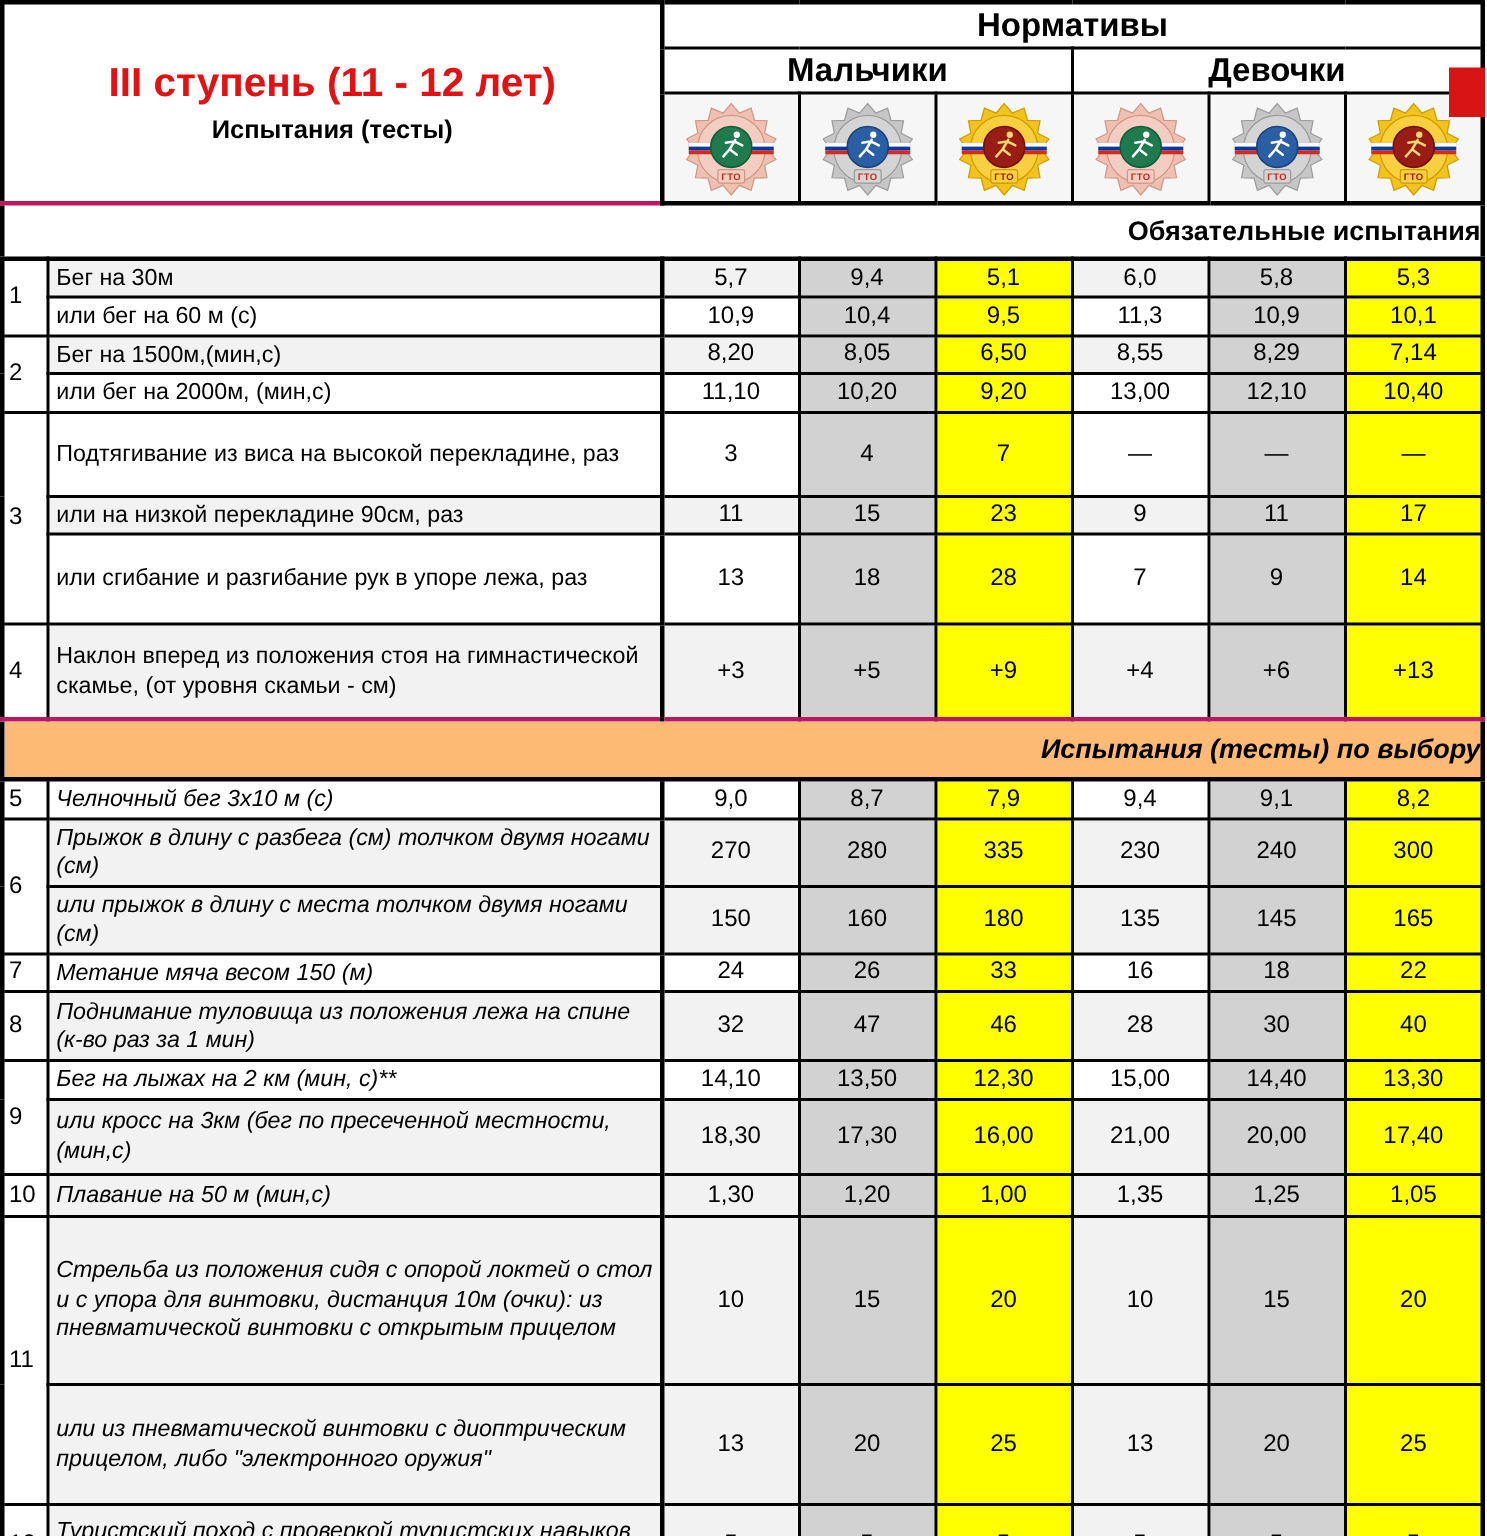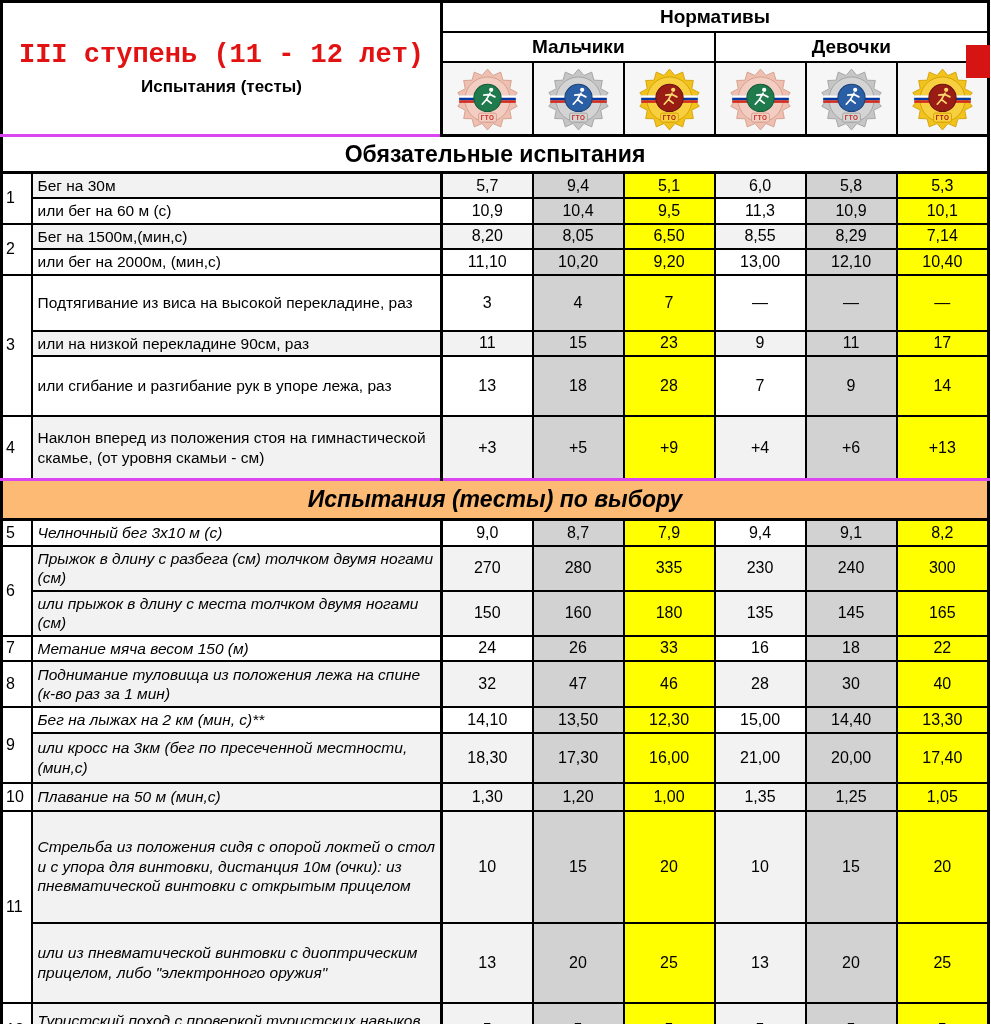--- a/index.html
+++ b/index.html
@@ -5,28 +5,28 @@
   html,body{margin:0;padding:0;background:#fff;}
   .page{position:relative;width:991px;height:1024px;overflow:hidden;background:#fff;
         font-family:"Liberation Sans","DejaVu Sans",sans-serif;color:#000;}
   table{border-collapse:collapse;table-layout:fixed;width:990px;border:3px solid #000;}
   td{border:2px solid #000;overflow:hidden;vertical-align:middle;}
   .blk-l{border-left:3px solid #000;}
   
   .hrow1 td{height:26px;}
   .hrow2 td{height:26px;}
   .title-cell{text-align:center;vertical-align:middle;background:#fff;}
-  .main-title{color:#e31212;font-weight:bold;font-size:27px;line-height:1.15;font-family:Liberation Mono, monospace;}
+  .main-title{color:#e31212;font-weight:bold;font-size:27px;line-height:1.15;}
   .sub-title{font-weight:bold;font-size:17px;margin-top:5px;}
-  .ghead{font-weight:bold;text-align:center;font-size:19px;background:#fff;}
+  .ghead{font-weight:bold;text-align:center;font-size:22px;background:#fff;}
   .badge-row td{height:69px;text-align:center;vertical-align:middle;background:#f6f6f6;border-bottom:3px solid #000;}
   .badge-row svg{display:block;margin:2px auto 0 auto;}
   
-  .section-header{font-weight:bold;text-align:center;font-size:23px;background:#fff;
-                  border-top:3px solid #d946ef;border-bottom:3px solid #000;padding:2px 0;}
+  .section-header{font-weight:bold;text-align:right;font-size:18px;background:#fff;
+                  border-top:3px solid #be185d;border-bottom:3px solid #000;padding:2px 0;}
   .section-header.it{font-style:italic;background:#fdba74;}
   .num{text-align:left;padding:0 1px 0 3px;font-size:16px;background:#fff;}
   .label{font-size:15.5px;padding:2px 5px;line-height:1.25;background:#fff;}
   .label.it{font-style:italic;}
   .val{text-align:center;font-size:16px;background:#fff;}
   .shade{background:#f2f2f2;}
   .val.c1,.val.c4{background:#d2d2d2;}
   .val.c2,.val.c5{background:#ffff00;}
   .red-square{position:absolute;top:45px;right:1px;width:24px;height:33px;background:#d61414;}
 </style>

